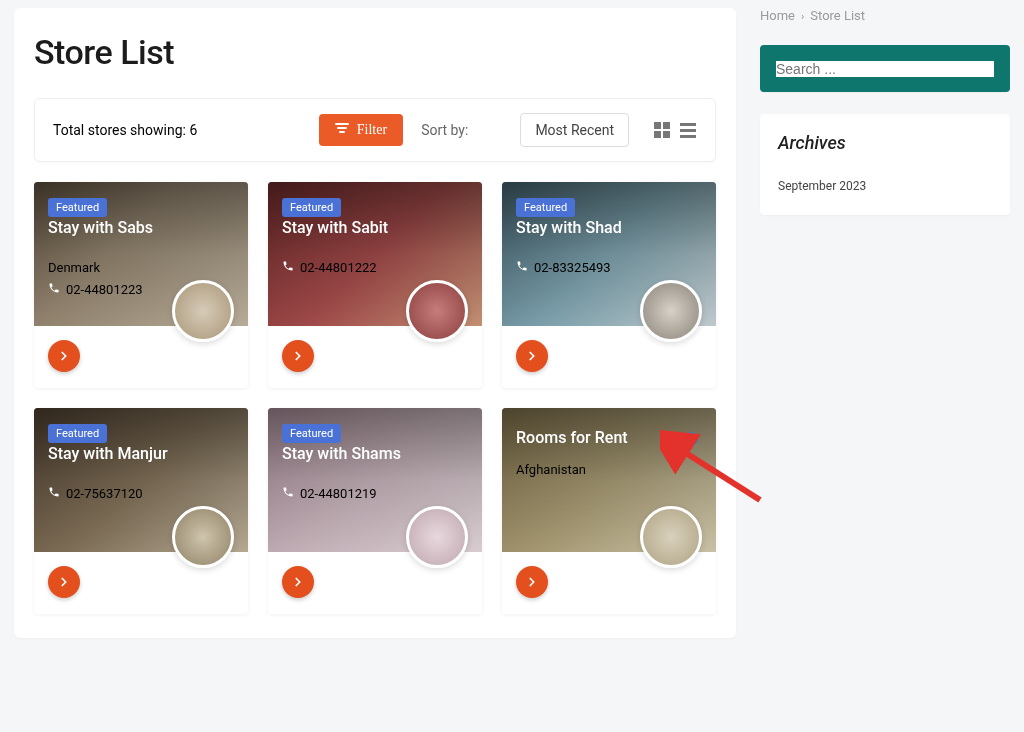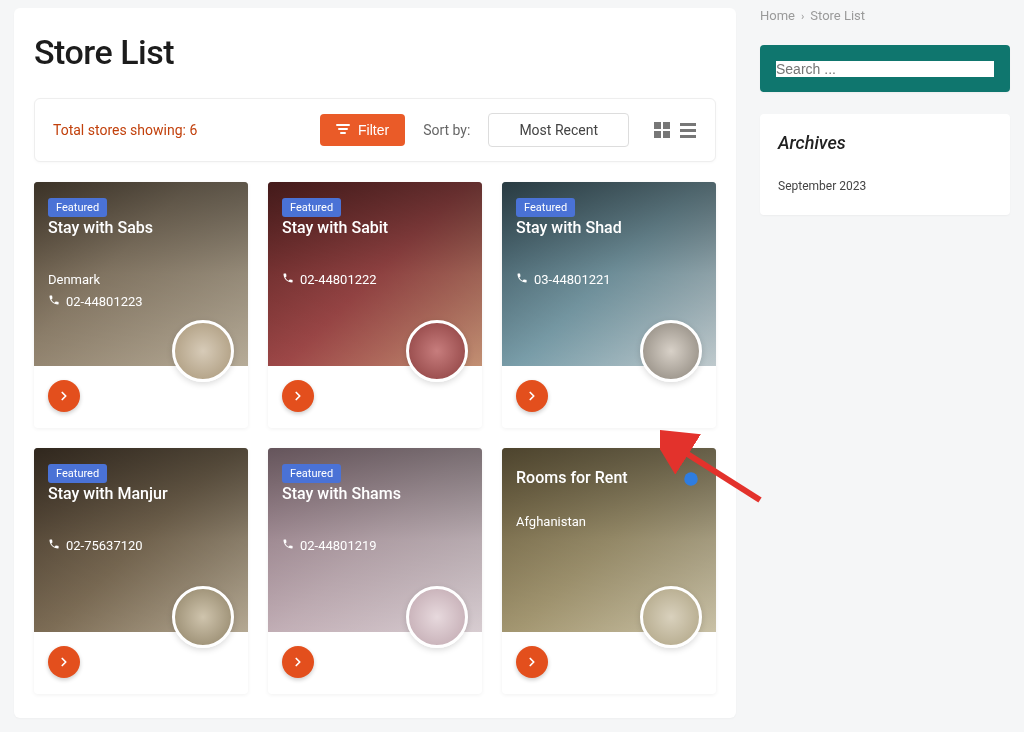--- a/index.html
+++ b/index.html
@@ -42,47 +42,49 @@
     border-radius: 6px;
     padding: 14px 18px;
     display: flex;
     align-items: center;
     gap: 18px;
     margin-bottom: 20px;
     box-shadow: 0 1px 3px rgba(0,0,0,0.03);
   }
   .toolbar .count {
     font-size: 14px;
-    color: #c2410c;
+    color: #000000;
     flex: 0 0 auto;
   }
   .toolbar .spacer { flex: 1; }
   .filter-btn {
     background: #ea5b28;
     color: #fff;
     border: none;
     border-radius: 4px;
     padding: 8px 16px;
     font-size: 14px;
     display: inline-flex;
     align-items: center;
     gap: 8px;
     cursor: pointer;
+    font-family: Liberation Serif, serif;
   }
   .sort-label {
     font-size: 14px;
     color: #666;
   }
   .sort-select {
     border: 1px solid #ddd;
     border-radius: 4px;
-    padding: 8px 30px;
+    padding: 8px 14px;
     font-size: 14px;
     color: #444;
     background: #fff;
+    margin-left: 34px;
   }
   .view-toggle {
     display: flex;
     gap: 8px;
     margin-left: 6px;
   }
   .view-toggle .vt {
     width: 18px;
     height: 18px;
     color: #777;
@@ -94,21 +96,21 @@
   }
   .card {
     background: #fff;
     border-radius: 4px;
     overflow: visible;
     box-shadow: 0 1px 4px rgba(0,0,0,0.06);
     position: relative;
   }
   .card-img {
     position: relative;
-    height: 184px;
+    height: 144px;
     border-radius: 4px 4px 0 0;
     overflow: visible;
     background: #888;
   }
   .card-img-inner {
     position: absolute;
     inset: 0;
     border-radius: 4px 4px 0 0;
     overflow: hidden;
   }
@@ -130,23 +132,22 @@
     position: absolute;
     top: 36px; left: 14px;
     color: #fff;
     font-size: 16px;
     font-weight: 500;
   }
   .card-title.no-badge { top: 20px; }
   .card-meta {
     position: absolute;
     left: 14px;
-    color: #ffffff;
+    color: #000000;
     font-size: 13px;
-    margin-top: 12px;
   }
   .card-meta.loc { top: 78px; }
   .card-meta.phone { top: 100px; display:flex; align-items:center; gap:6px; }
   .card-meta.phone.only { top: 78px; }
   .avatar {
     position: absolute;
     right: 14px;
     bottom: -16px;
     width: 62px; height: 62px;
     border-radius: 50%;
@@ -326,21 +327,21 @@
       <div class="card">
         <div class="card-img">
           <div class="card-img-inner room-c"></div>
           <div class="overlay"></div>
           <span class="badge">Featured</span>
           <div class="card-title">Stay with Shad</div>
           <div class="card-meta phone only">
             <span><svg width="12" height="12" viewBox="0 0 24 24" fill="#fff">
                   <path d="M6.6 10.8c1.4 2.8 3.8 5.2 6.6 6.6l2.2-2.2c.3-.3.7-.4 1-.2 1.2.4 2.5.6 3.8.6.6 0 1 .4 1 1V20c0 .6-.4 1-1 1C10.6 21 3 13.4 3 4c0-.6.4-1 1-1h3.4c.6 0 1 .4 1 1 0 1.3.2 2.6.6 3.8.1.3 0 .7-.2 1l-2.2 2z"></path>
                 </svg></span>
-            <span>03-44801221</span>
+            <span>02-83325493</span>
           </div>
           <div class="avatar av-c"></div>
         </div>
         <div class="card-footer">
           <div class="arrow-btn">
             <svg width="14" height="14" viewBox="0 0 24 24" fill="none">
                 <path d="M9 6l6 6-6 6" stroke="#fff" stroke-width="3" stroke-linecap="round" stroke-linejoin="round"></path>
               </svg>
           </div>
         </div>

